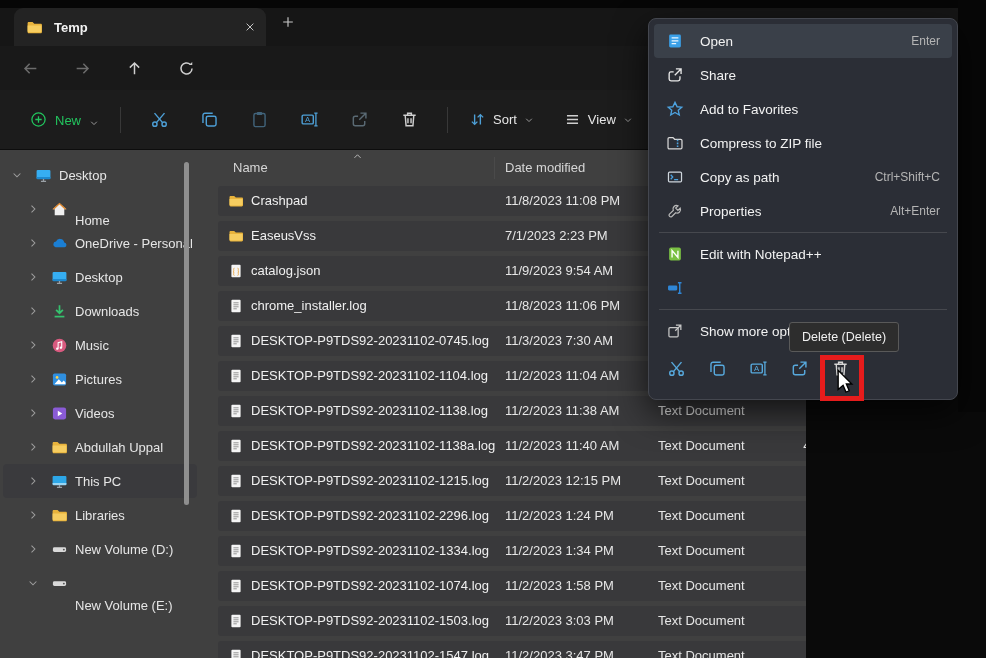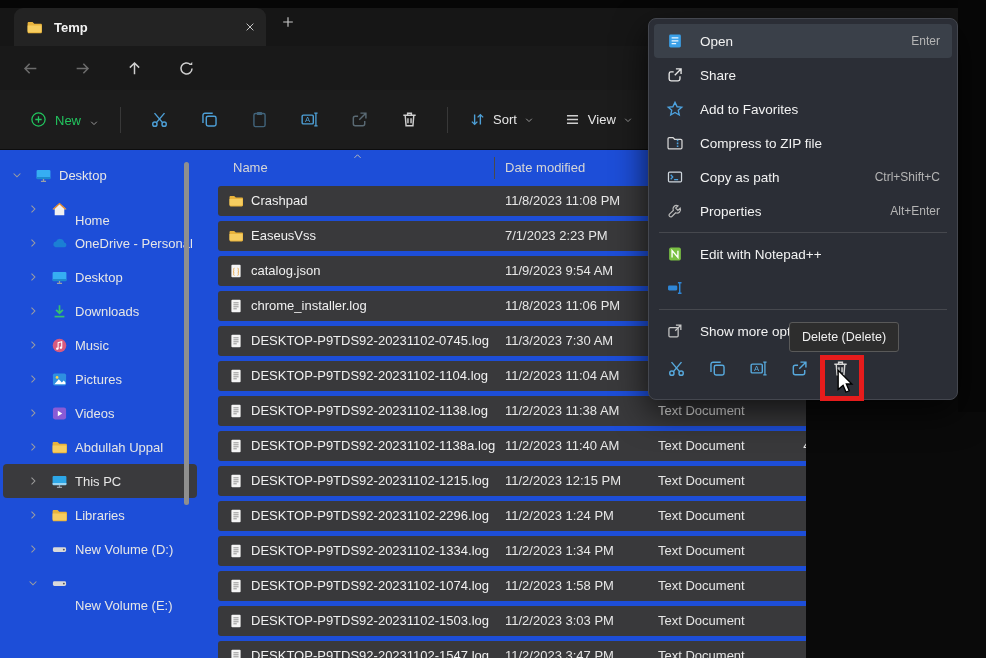--- a/index.html
+++ b/index.html
@@ -30,21 +30,21 @@
   .tb-new-label{font-size:13px;}
   .tb-sep{width:1px;height:26px;background:#383838;margin:0 13px;}
   .tb-btn{width:42px;height:36px;display:flex;align-items:center;justify-content:center;border-radius:4px;margin:0 4px;}
   .tb-group{display:flex;align-items:center;gap:7px;padding:6px 8px;border-radius:4px;color:#e6e6e6;}
   .tb-group-label{font-size:13px;}
   .chev-sm{color:#a8a8a8;display:flex}
 
   .rstrip{position:absolute;left:958px;top:0;width:28px;height:412px;background:#070707;}
 
   
-  .main{position:absolute;left:0;top:150px;width:806px;height:508px;background:#1d4ed8;overflow:hidden;}
+  .main{position:absolute;left:0;top:150px;width:806px;height:508px;background:#404040;overflow:hidden;}
 
   .sidebar{position:absolute;left:0;top:0;width:200px;height:508px;overflow:hidden;padding-top:8px;box-sizing:border-box;}
   .side-item{height:34px;display:flex;align-items:center;font-size:13px;color:#e6e6e6;position:relative;border-radius:4px;margin:0 3px;}
   .side-item.sel{background:#3a3a3d;}
   .side-chev{width:16px;height:16px;display:flex;align-items:center;justify-content:center;color:#9f9f9f;position:absolute;}
   .side-ico{position:absolute;width:17px;height:17px;}
   .side-label{position:absolute;white-space:nowrap;}
   .side-thumb{position:absolute;left:184px;top:12px;width:5px;height:343px;background:#8f8f8f;border-radius:3px;}
 
   .files{position:absolute;left:218px;top:0;width:640px;height:508px;overflow:hidden;}

